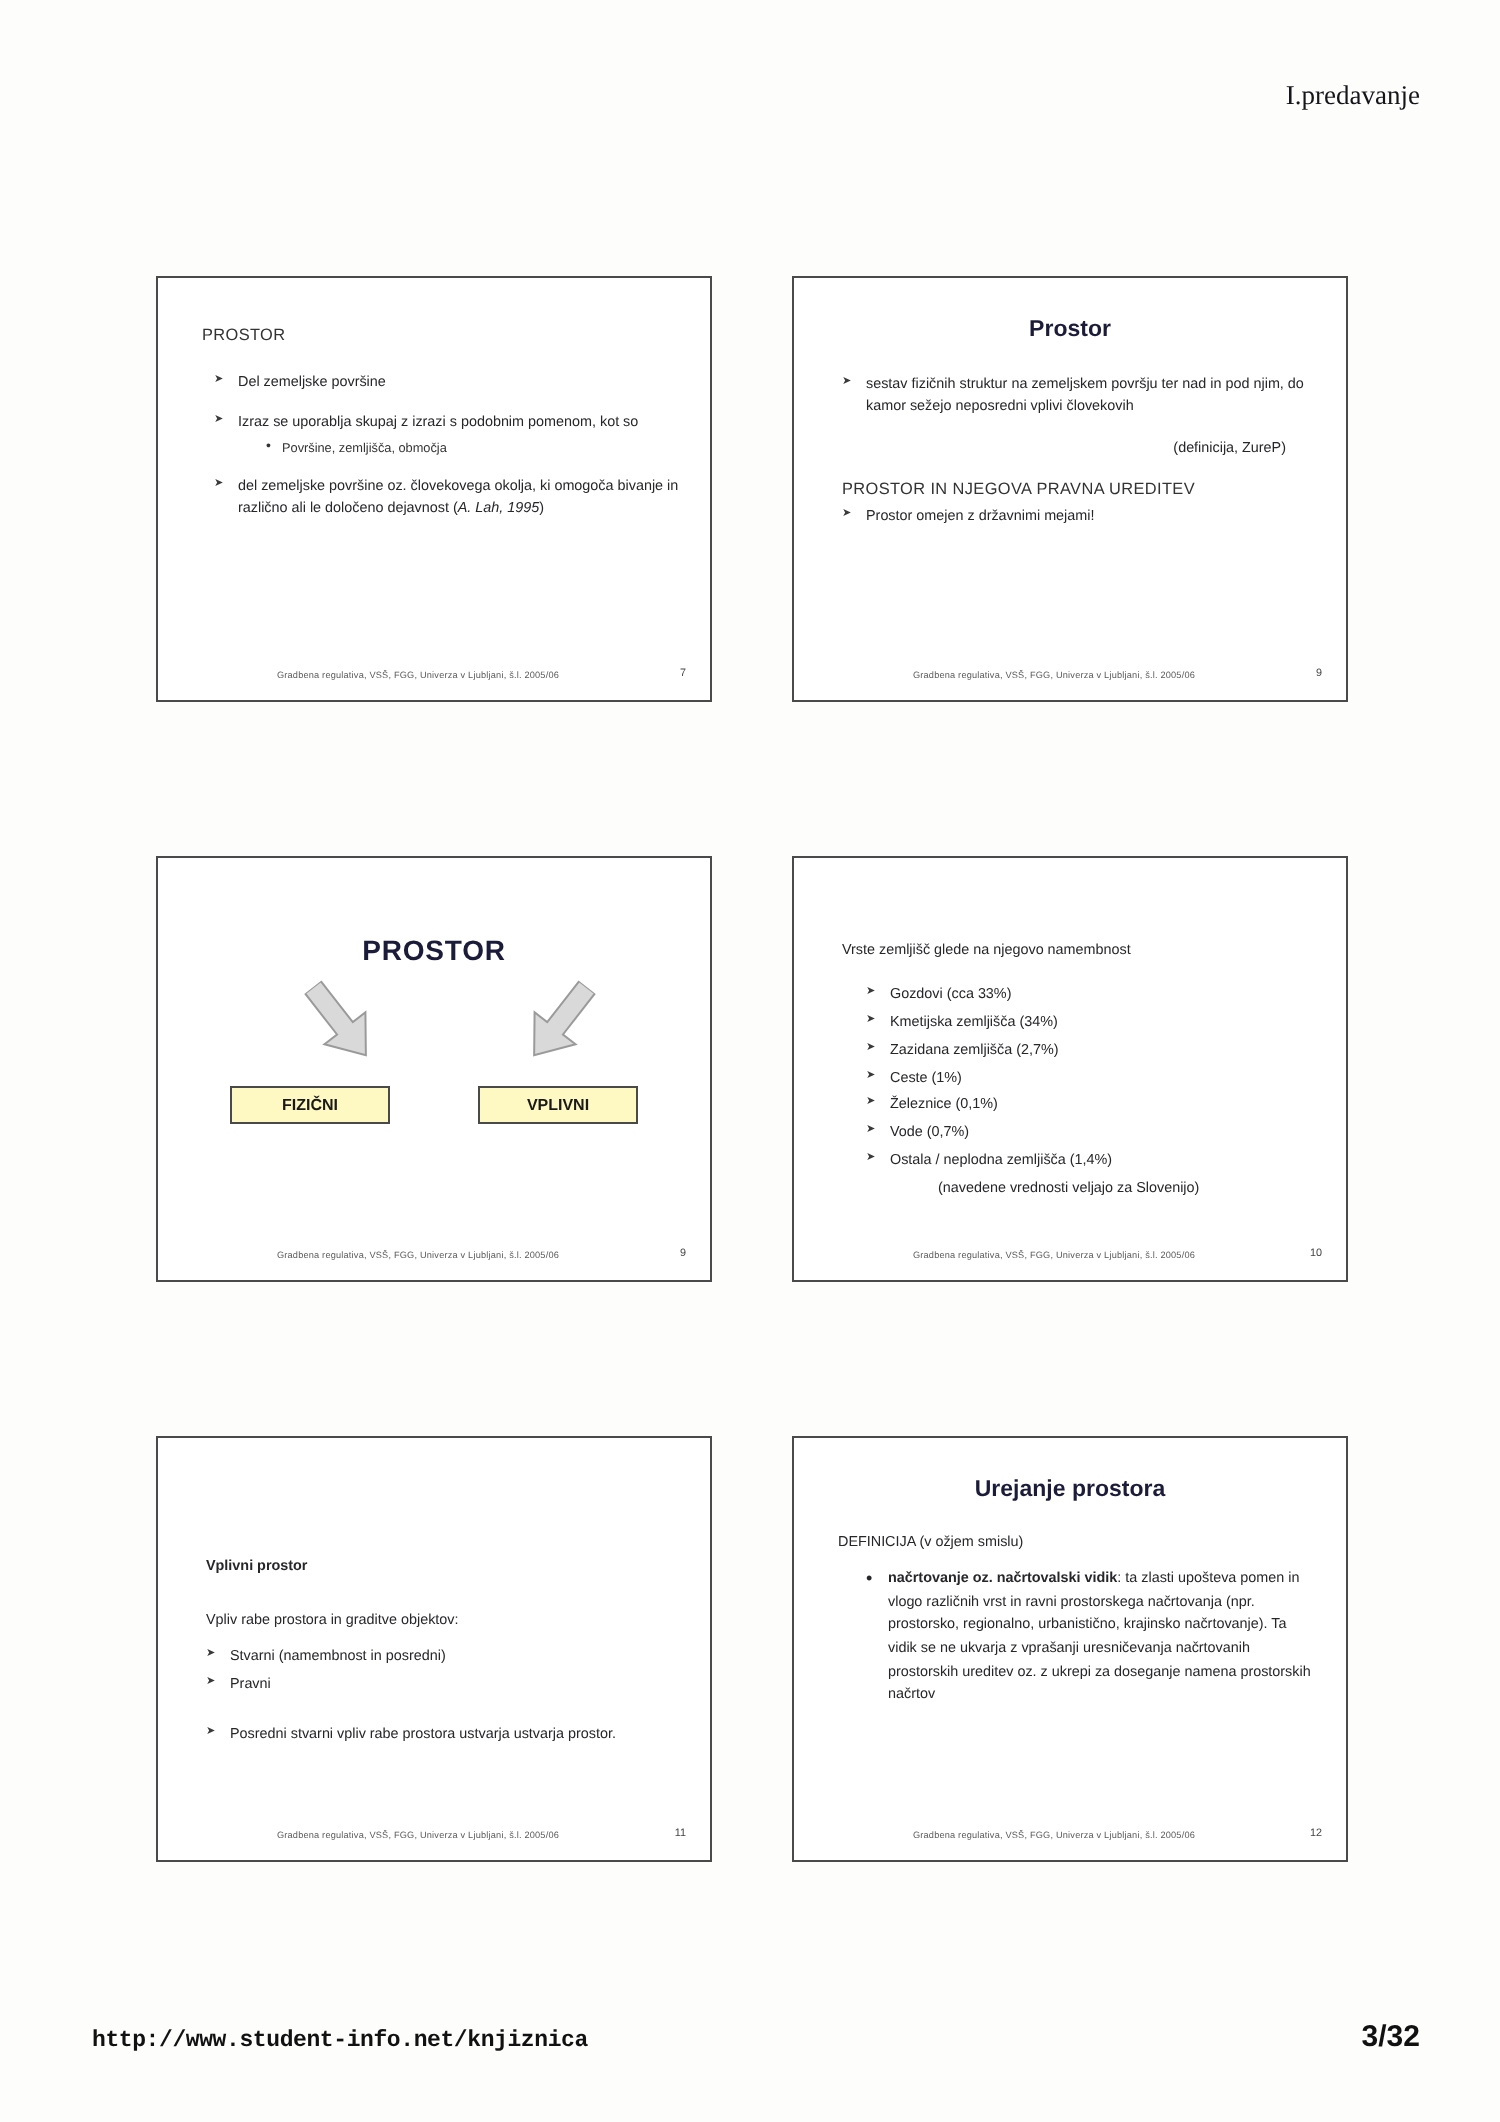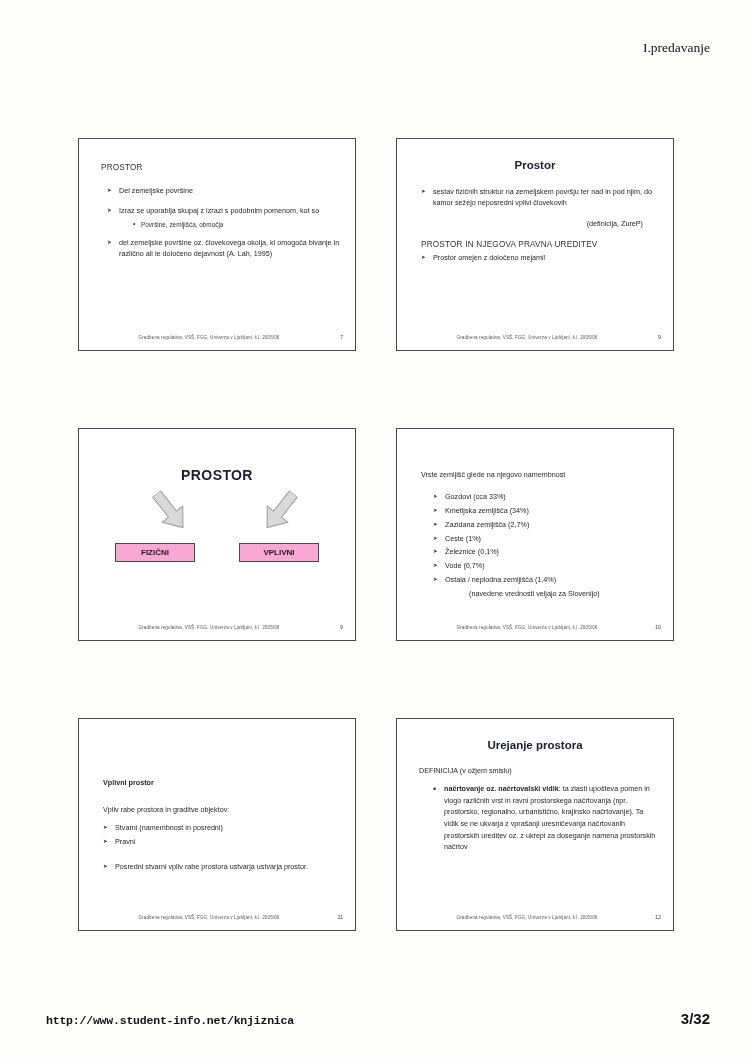--- a/index.html
+++ b/index.html
@@ -159,21 +159,21 @@
     font-size: 4.6px;
     color: #5a5a5a;
     letter-spacing: .1px;
   }
   .footer-num {
     font-size: 5.4px;
     color: #444;
     width: 16px;
     text-align: right;
   }
-  .italic { }
+  .italic { font-style: italic; }
 
   
   .diagram-title {
     text-align: center;
     font-size: 14px;
     font-weight: bold;
     color: #1b1b3a;
     margin: 26px 0 0 0;
     letter-spacing: .4px;
   }
@@ -196,21 +196,21 @@
     margin-top: 2px;
   }
   .dbox {
     width: 80px;
     border: 1px solid #4a4a4a;
     text-align: center;
     font-size: 8px;
     font-weight: bold;
     padding: 4px 0;
     color: #1a1a1a;
-    background: #f9a8d4;
+    background: #fef9c3;
   }
 
   
   .bottom {
     position: absolute;
     left: 46px;
     right: 40px;
     bottom: 34px;
     display: flex;
     justify-content: space-between;
@@ -269,21 +269,21 @@
 
       <div class="slide">
         <div class="slide-title">Prostor</div>
         <div style="margin-left:10px; margin-top:16px;">
           <ul class="arrows">
             <li>sestav fizičnih struktur na zemeljskem površju ter nad in pod njim, do kamor sežejo neposredni vplivi človekovih</li>
           </ul>
           <div class="right-note">(definicija,  ZureP)</div>
           <div class="slide-heading" style="margin:12px 0 4px 0;">PROSTOR IN  NJEGOVA PRAVNA UREDITEV</div>
           <ul class="arrows">
-            <li>Prostor omejen z določeno mejami!</li>
+            <li>Prostor omejen z državnimi mejami!</li>
           </ul>
         </div>
         <div class="footer-line">
           <div class="footer-credit">Gradbena regulativa, VSŠ, FGG, Univerza v Ljubljani, š.l. 2005/06</div>
           <div class="footer-num">9</div>
         </div>
       </div>
 
     </div>
 

